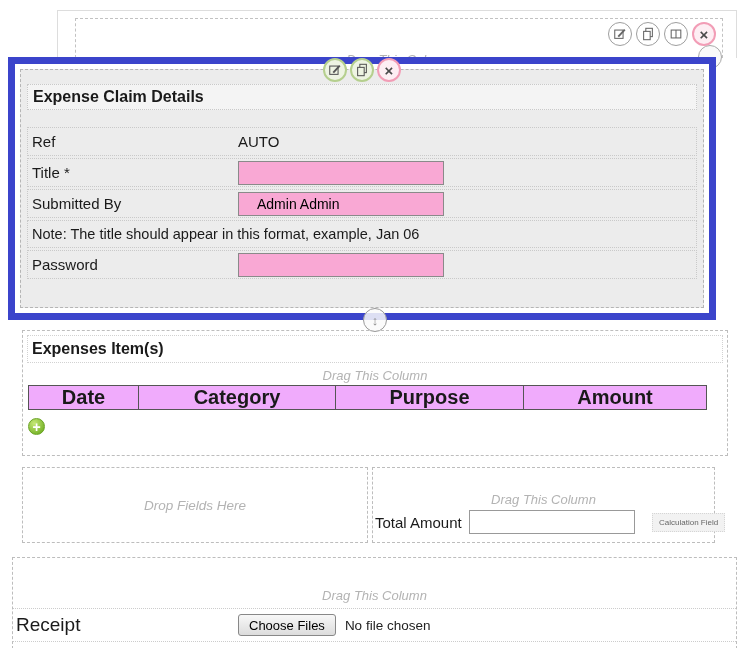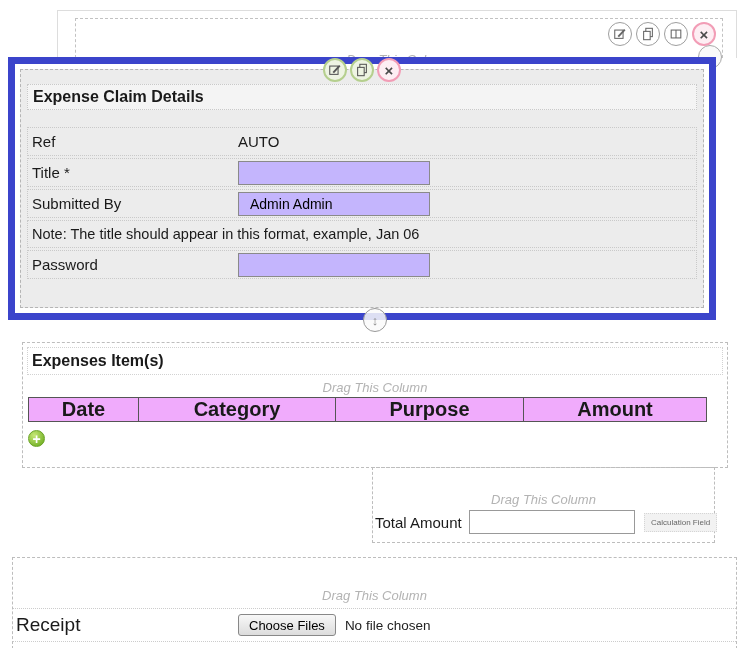--- a/index.html
+++ b/index.html
@@ -30,51 +30,51 @@
   #claim-panel{position:absolute;left:8px;top:57px;width:694px;height:249px;
                border:7px solid #3b44cb;background:#fff;z-index:2;}
   #claim-inner{position:absolute;left:5px;right:5px;top:5px;bottom:5px;
                border:1px dashed #b5b5b5;background:#ececec;}
   #panel-icons{position:absolute;top:-12px;left:50%;transform:translateX(-50%);display:flex;gap:3px;z-index:3;}
   #claim-rows{position:absolute;top:14px;left:6px;right:6px;}
   .prow{border:1px dotted #c9c9c9;display:flex;align-items:center;min-height:29px;margin-bottom:2px;box-sizing:border-box;}
   .prow-header{min-height:26px;background:#f4f4f4;font-weight:bold;font-size:16px;padding-left:5px;margin-bottom:17px;}
   .plabel{width:206px;padding-left:4px;font-size:15px;flex:none;}
   .pvalue{font-size:15px;}
-  .pinput{width:168px;height:20px;border:1px solid #8a8a8a;font-size:14px;padding:1px 11px;
-          font-family:"Liberation Sans",sans-serif;background:#c4b5fd;}
+  .pinput{width:168px;height:20px;border:1px solid #8a8a8a;font-size:14px;padding:1px 18px;
+          font-family:"Liberation Sans",sans-serif;background:#f9a8d4;}
   .prow-note{padding-left:4px;font-size:14.5px;min-height:28px;}
 
   #drag-handle{position:absolute;left:363px;top:308px;width:24px;height:24px;border-radius:50%;
                border:1px solid #999;background:rgba(250,250,250,.85);z-index:3;box-sizing:border-box;
                display:flex;align-items:center;justify-content:center;font-size:13px;color:#888;cursor:pointer;}
 
   
-  #expenses-section{position:absolute;left:22px;top:342px;width:704px;height:124px;border:1px dashed #bdbdbd;}
+  #expenses-section{position:absolute;left:22px;top:330px;width:704px;height:124px;border:1px dashed #bdbdbd;}
   .exp-title-row{margin:4px 4px 0 4px;height:26px;border:1px dotted #d2d2d2;display:flex;align-items:center;
                  padding-left:4px;font-weight:bold;font-size:16px;}
   #exp-drag-hint{margin-top:5px;}
   #exp-table{margin:2px 0 0 5px;border-collapse:collapse;table-layout:fixed;}
   #exp-table th{border:1px solid #555;height:21px;font-size:20px;font-weight:bold;background:#f0abfc;padding:0;}
   #plus-btn{margin:8px 0 0 5px;width:17px;height:17px;border-radius:50%;border:1px solid #6aa325;
             background:radial-gradient(circle at 35% 30%, #c7e878, #7ab52c 75%);
             color:#fff;font-weight:bold;font-size:14px;line-height:1;
             display:flex;align-items:center;justify-content:center;box-sizing:border-box;cursor:pointer;}
 
   
   #drop-zone{position:absolute;left:22px;top:467px;width:344px;height:74px;border:1px dashed #bdbdbd;
              display:flex;align-items:center;justify-content:center;}
   #drop-zone .drag-hint{font-size:13.5px;}
   #total-box{position:absolute;left:372px;top:467px;width:341px;height:74px;border:1px dashed #bdbdbd;}
   #total-hint{margin-top:24px;}
   #total-row{display:flex;align-items:center;margin-top:3px;padding-left:2px;}
   #total-label{font-size:15px;width:94px;flex:none;}
   #total-input{width:160px;height:20px;border:1px solid #999;font-family:"Liberation Sans",sans-serif;}
   #calc-badge{font-size:8px;color:#666;background:#f2f2f2;border:1px dotted #d5d5d5;
-              padding:4px 6px;margin-left:9px;white-space:nowrap;}
+              padding:4px 6px;margin-left:17px;white-space:nowrap;}
 
   
   #receipt-box{position:absolute;left:12px;top:557px;width:723px;height:91px;
                border:1px dashed #bdbdbd;border-bottom:none;}
   #receipt-hint{margin-top:30px;}
   #receipt-row{margin-top:5px;border-top:1px dotted #ccc;border-bottom:1px dotted #ccc;height:32px;
                display:flex;align-items:center;}
   #receipt-label{padding-left:3px;font-size:19px;width:222px;flex:none;}
   #choose-files-btn{font-size:13px;height:22px;padding:0 10px;border:1px solid #888;border-radius:3px;
                     background:linear-gradient(#f8f8f8,#dcdcdc);font-family:"Liberation Sans",sans-serif;cursor:pointer;}
@@ -196,20 +196,23 @@
         <th>Purpose</th>
         <th>Amount</th>
       </tr>
     </tbody>
       </table>
     <div id="plus-btn">
       <span>+</span>
     </div>
   </div>
 
+  <div id="drop-zone">
+    <span class="drag-hint">Drop Fields Here</span>
+  </div>
 
   <div id="total-box">
     <div id="total-hint" class="drag-hint">Drag This Column</div>
     <div id="total-row">
       <span id="total-label">Total Amount</span>
       <input id="total-input" type="text" value="" style="">
       <span id="calc-badge">Calculation Field</span>
     </div>
   </div>
 

